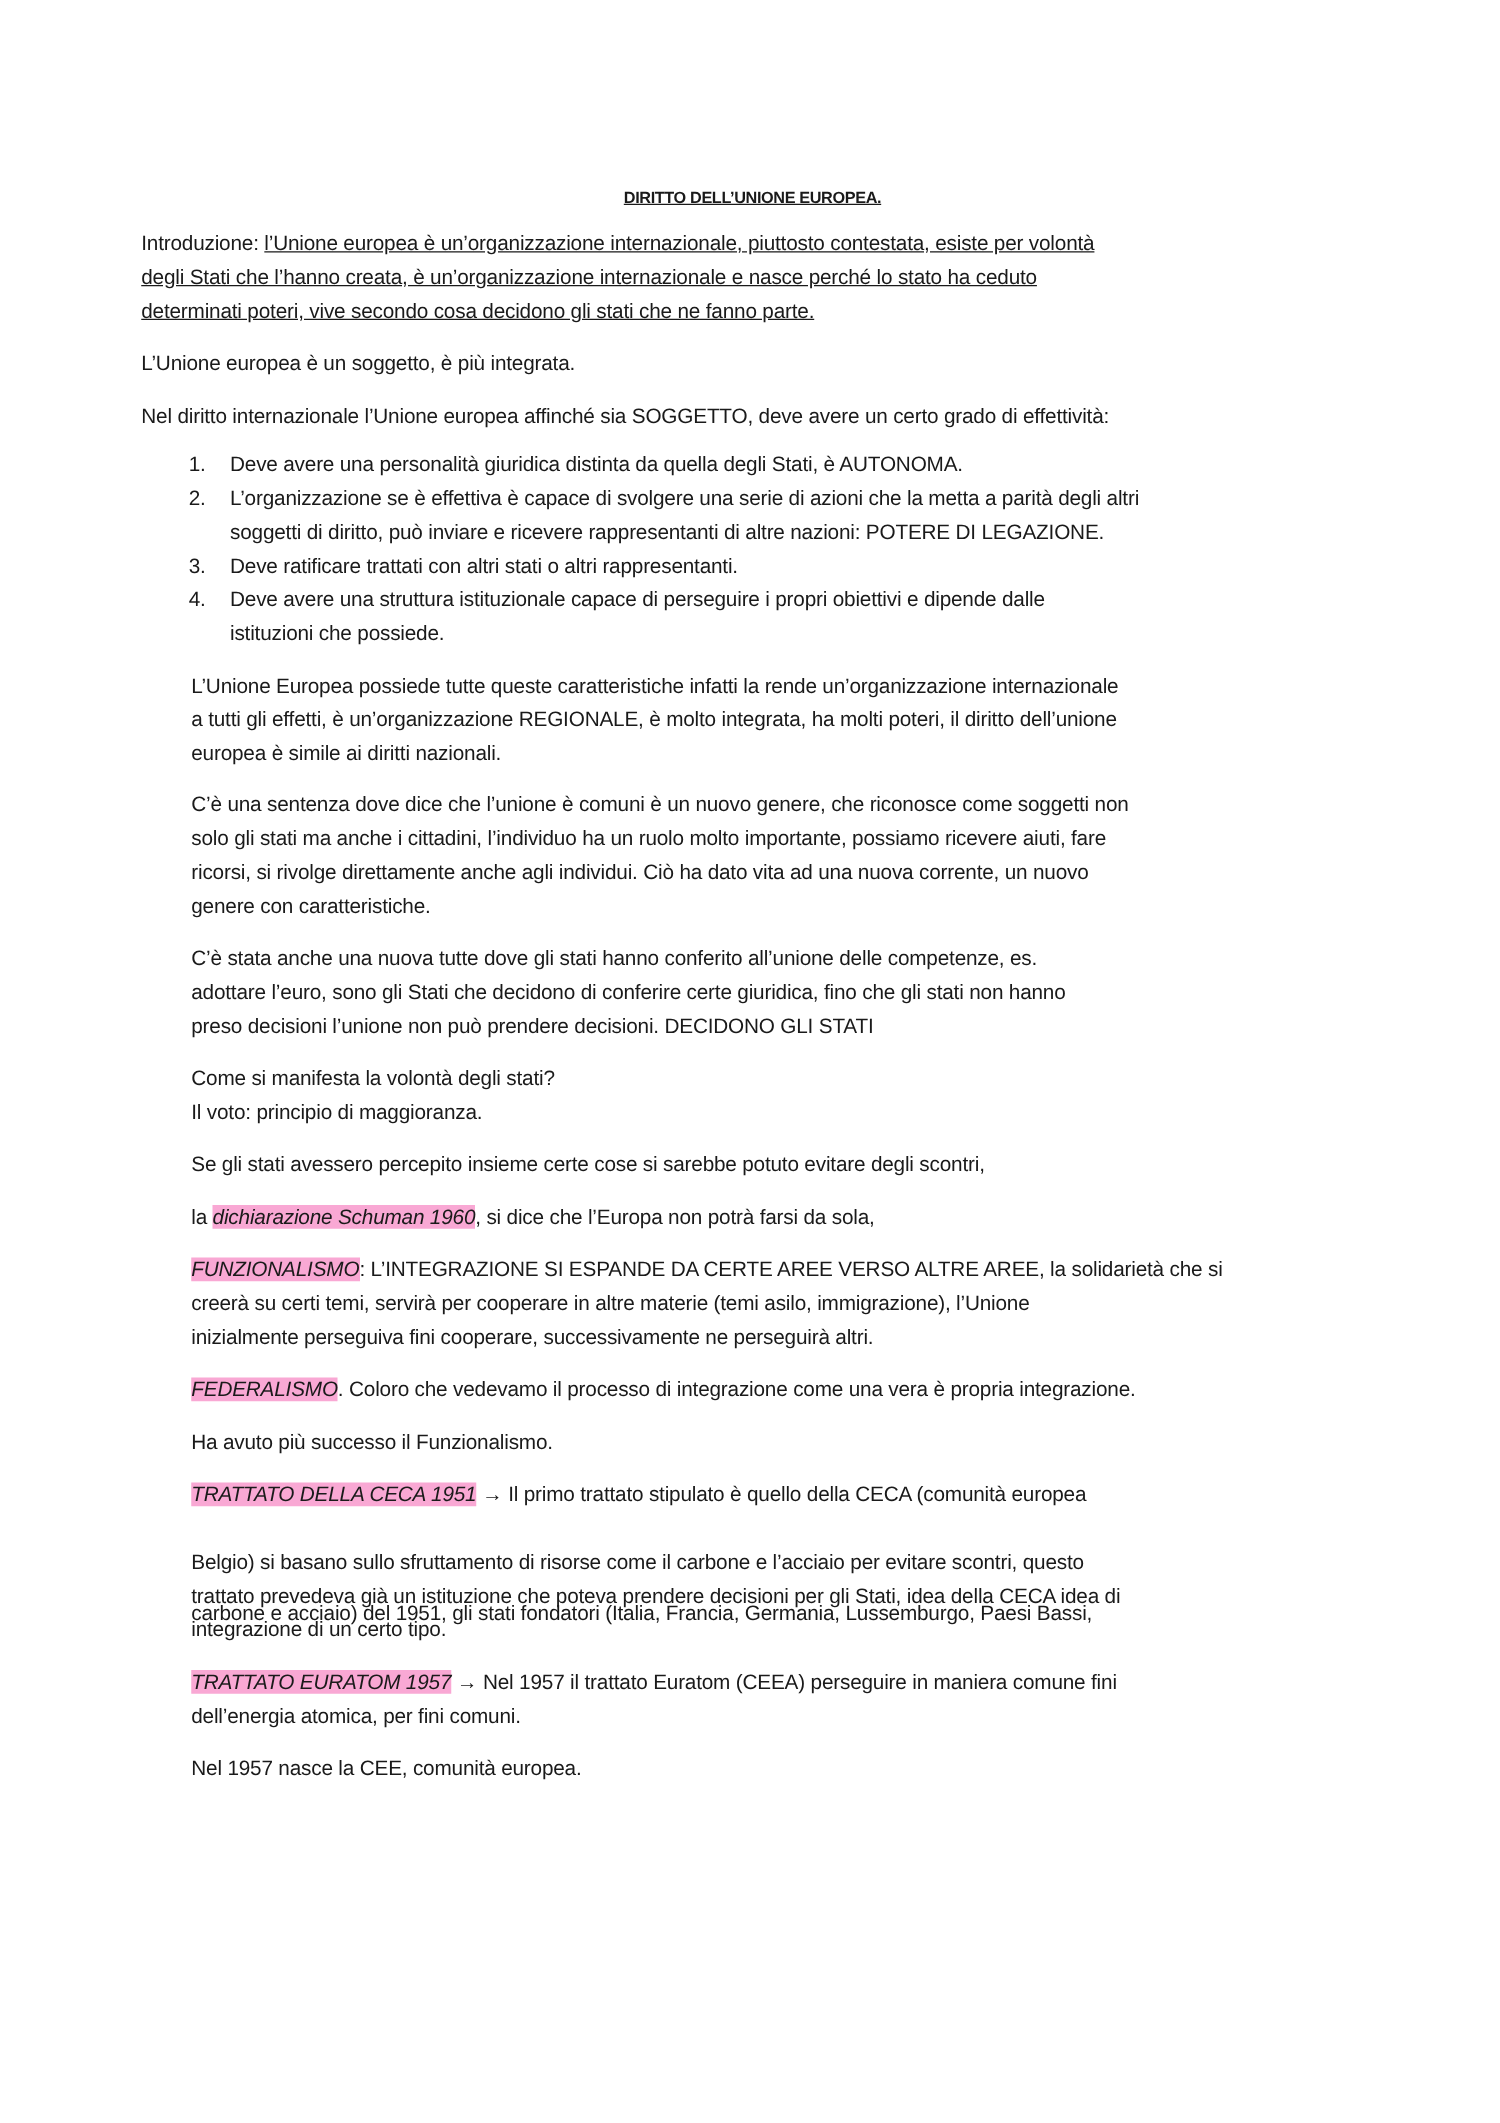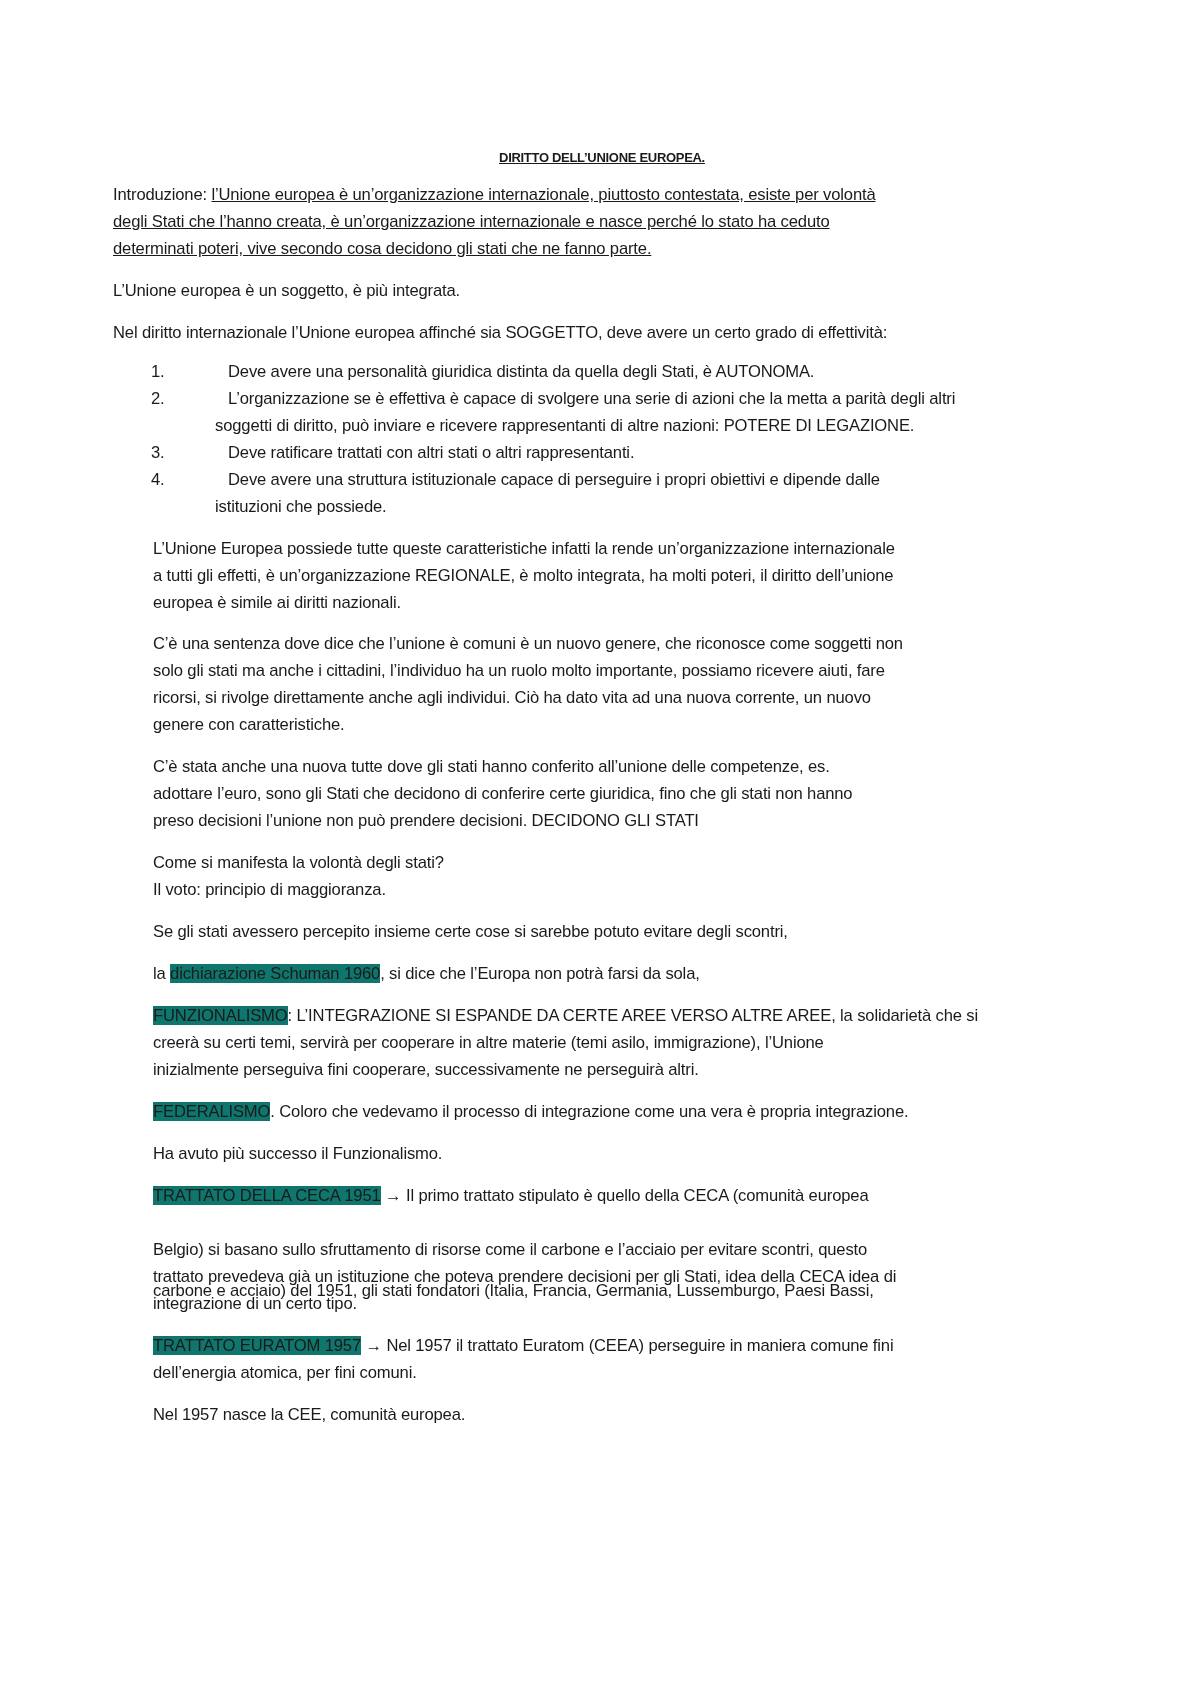--- a/index.html
+++ b/index.html
@@ -15,25 +15,25 @@
     position: absolute; left: 113px; top: 0; width: 978px;
     font-size: 16.6px; letter-spacing: -0.15px;
   }
   .title {
     position: absolute; top: 150px; left: 0; width: 978px; text-align: center;
     font-weight: bold; text-decoration: underline; font-size: 13px; letter-spacing: -0.3px;
   }
   .p { position: absolute; left: 0; width: 978px; line-height: 29px; white-space: nowrap; }
   .ind { left: 40px; }
   .u { text-decoration: underline; }
-  .hl { background: #0f766e; }
+  .hl { background: #f9a8d4; font-style: italic; }
   .li { position: absolute; left: 40px; width: 940px; line-height: 29px; white-space: nowrap; }
   .li .num { position: absolute; left: -2px; width: 20px; }
-  .li .txt { position: absolute; left: 31px; margin-left: 44px; }
-  .li2 { position: absolute; left: 71px; line-height: 29px; white-space: nowrap; margin-left: 31px; }
+  .li .txt { position: absolute; left: 31px; }
+  .li2 { position: absolute; left: 71px; line-height: 29px; white-space: nowrap; }
 </style>
 </head>
 <body>
 
 <div class="page">
   <div class="content">
 
     <div class="title">DIRITTO DELL’UNIONE EUROPEA.</div>
 
     <div class="p" style="top:180px"><span>Introduzione: </span><span class="u">l’Unione europea è un’organizzazione internazionale, piuttosto contestata, esiste per volontà </span></div>

